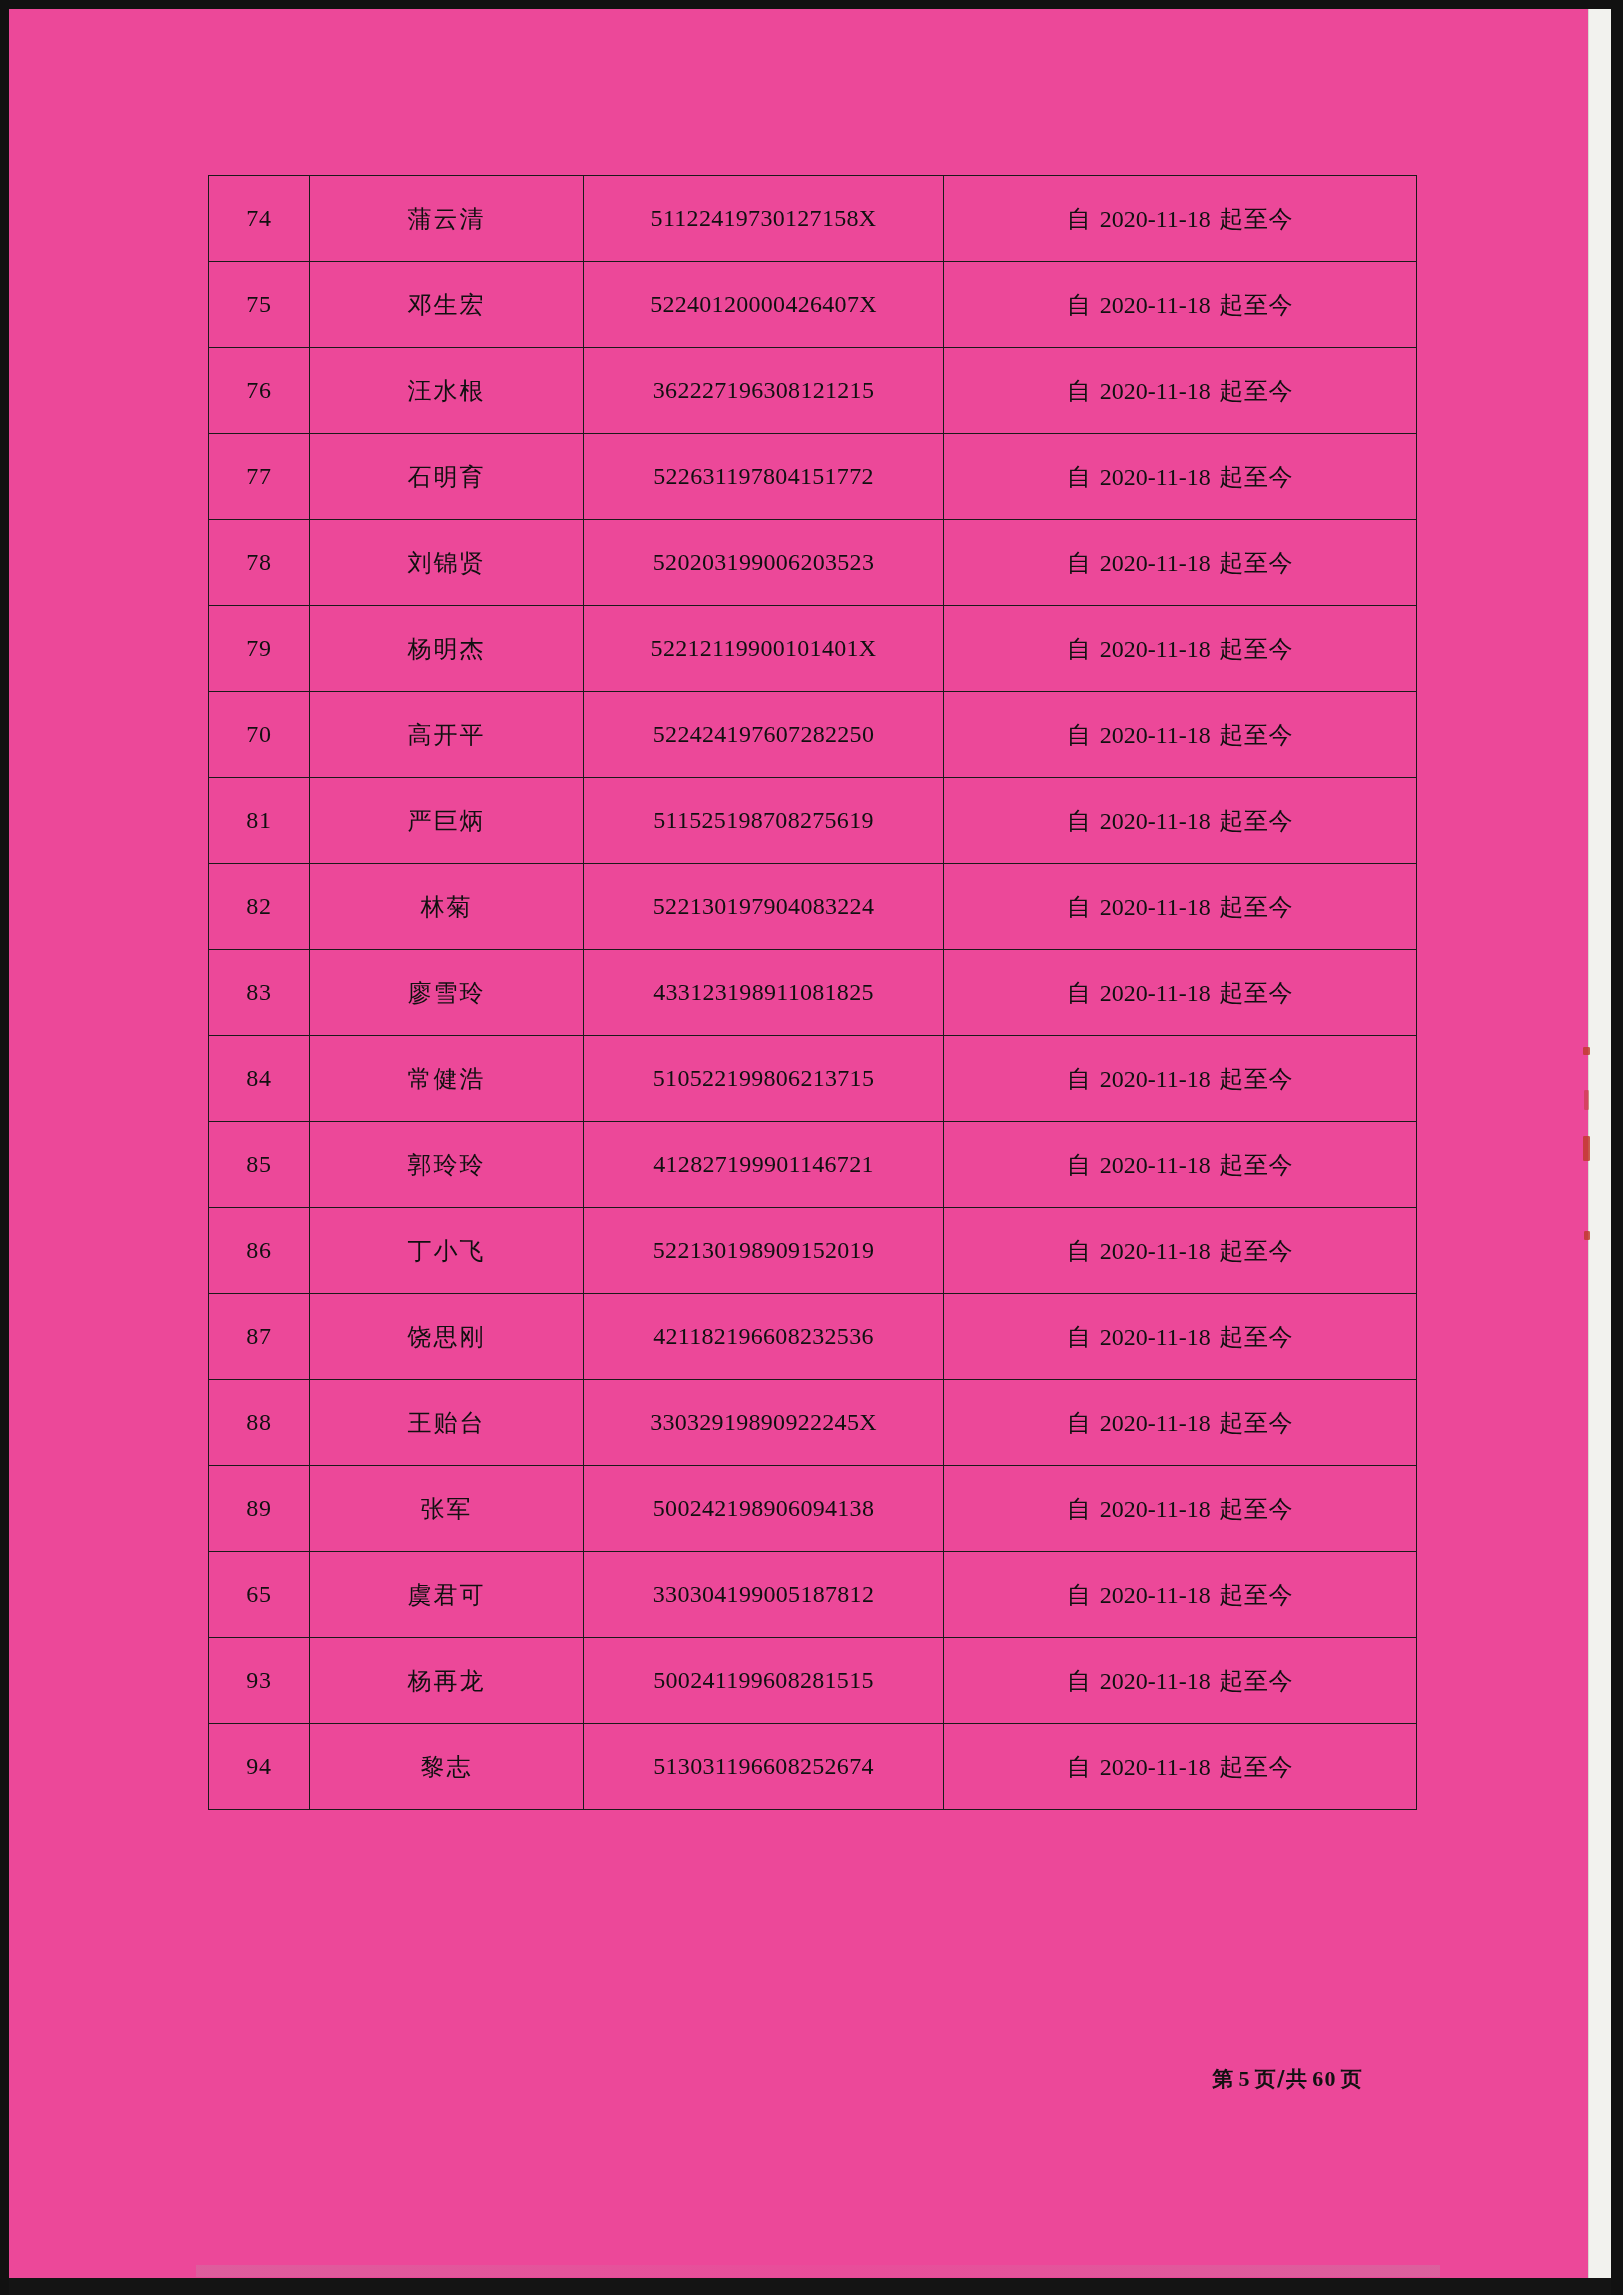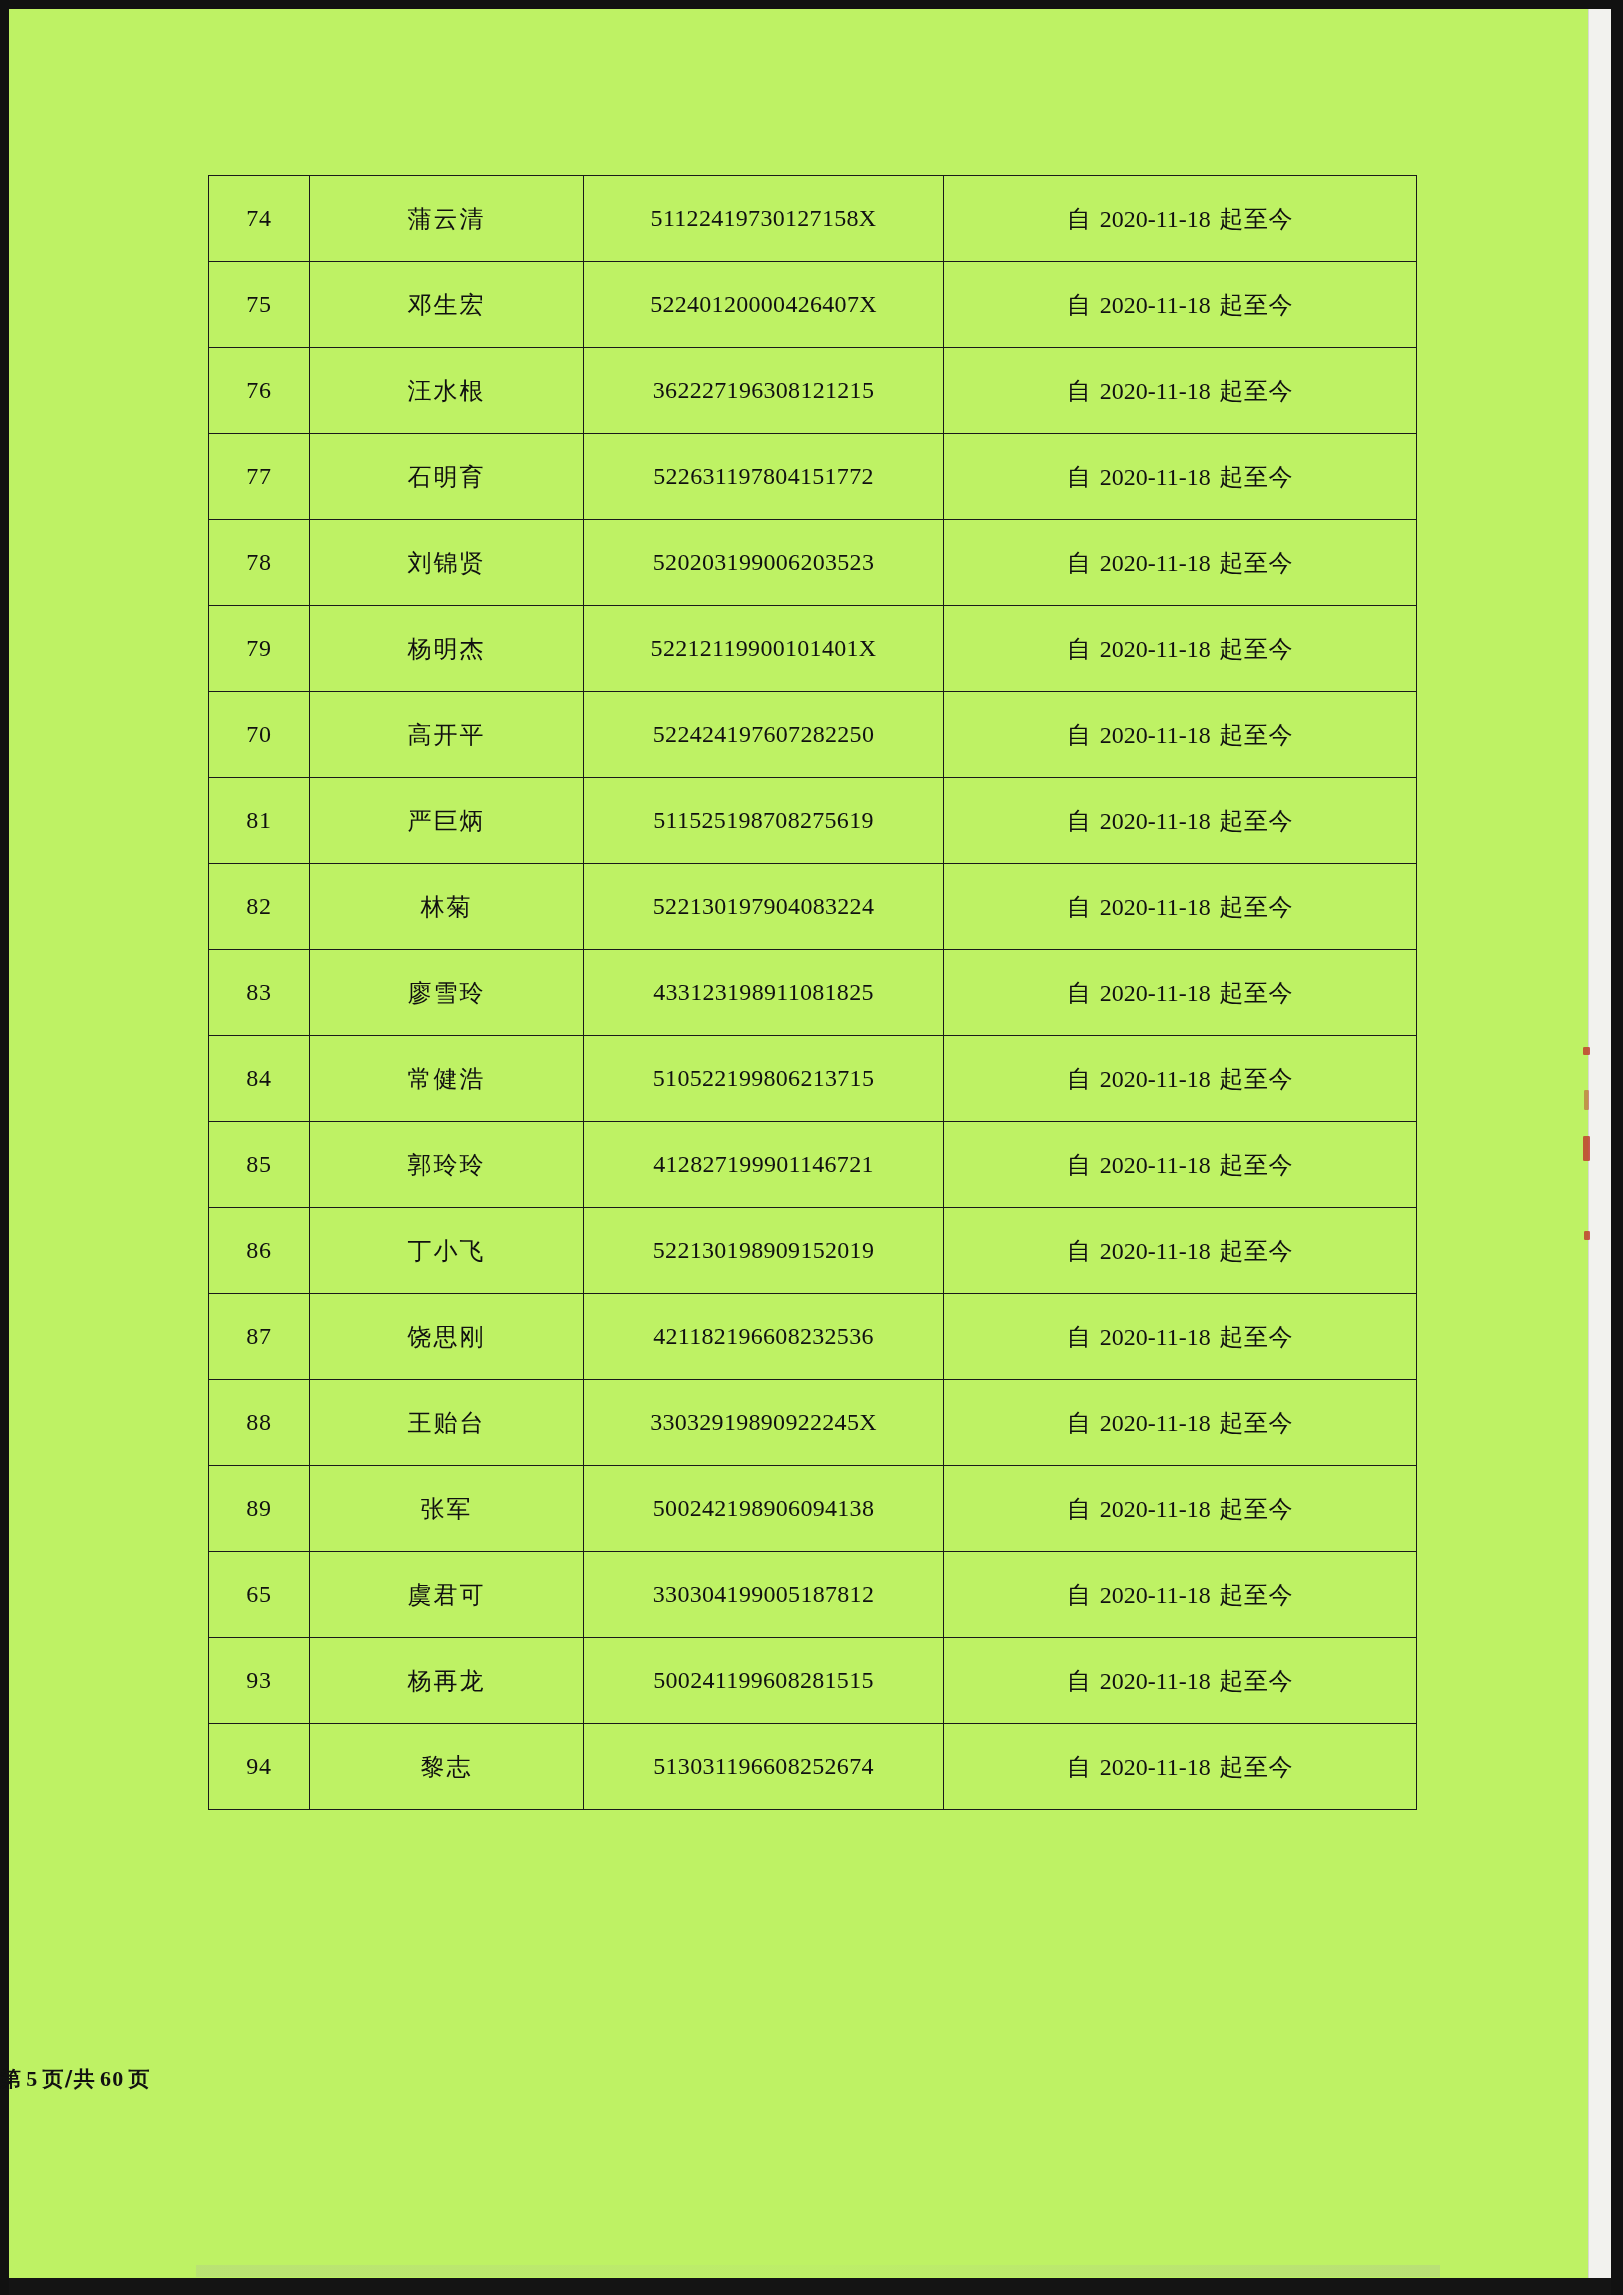--- a/index.html
+++ b/index.html
@@ -15,21 +15,21 @@
     font-family: "Liberation Serif", "DejaVu Serif", serif;
     overflow: hidden;
   }
 
   
   .page {
     position: absolute;
     left: 0; top: 0;
     width: 1623px;
     height: 2295px;
-    background: #bef264;
+    background: #ec4899;
   }
 
   
   .edge-top {
     position: absolute;
     left: 0; top: 0;
     width: 1623px; height: 9.2px;
     background: #111111;
   }
   .edge-bottom {
@@ -113,21 +113,21 @@
     letter-spacing: 0;
     margin-top: 31px;
   }
 
   
   .footer {
     position: absolute;
     left: 0;
     top: 2065px;
     width: 1363px;
-    text-align: left;
+    text-align: right;
     font-family: "DejaVu Sans", "Liberation Sans", sans-serif;
     font-size: 21px;
     font-weight: bold;
     color: #111111;
     letter-spacing: 1.3px;
   }
   .footer .num {
     font-family: "Liberation Serif", "DejaVu Serif", serif;
     font-size: 22px;
     padding: 0 3.9px;

